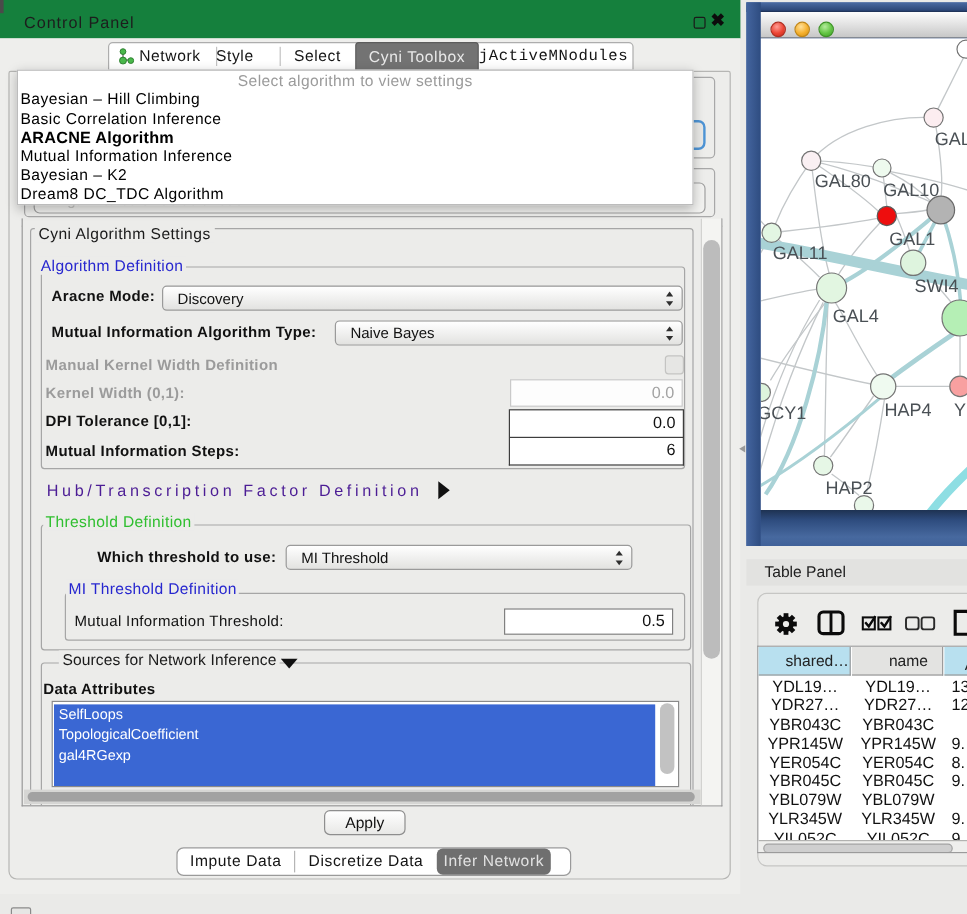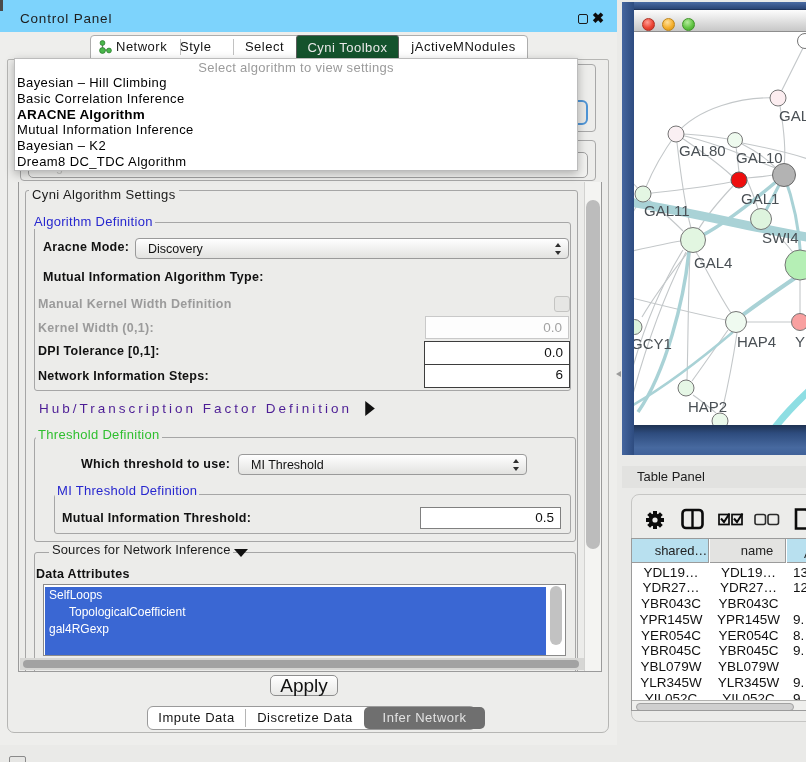--- a/index.html
+++ b/index.html
@@ -8,21 +8,21 @@
 .abs { position:absolute; }
 .combo { background:linear-gradient(#ffffff,#e2e2e0); border:1px solid #9a9a9a; border-radius:4px; font-size:12.5px; color:#111; }
 .combo span { position:absolute; left:12px; top:50%; transform:translateY(-50%); }
 .combo i { position:absolute; right:5px; top:50%; width:9px; height:14px; transform:translateY(-50%); font-style:normal; }
 .combo i::before { content:""; position:absolute; left:1px; top:1px; border-left:3.5px solid transparent; border-right:3.5px solid transparent; border-bottom:4.5px solid #2e2e2e; }
 .combo i::after { content:""; position:absolute; left:1px; bottom:1px; border-left:3.5px solid transparent; border-right:3.5px solid transparent; border-top:4.5px solid #2e2e2e; }
 </style>
 </head>
 <body>
 
-<div class="abs" id="cp-title" style="left:0;top:0;width:617px;height:32px;background:#7dd3fc;">
+<div class="abs" id="cp-title" style="left:0;top:0;width:617px;height:32px;background:#15803d;">
   <div class="abs" style="left:20px;top:6px;height:26px;line-height:26px;font-size:13.5px;letter-spacing:0.8px;color:#1d1d1d;">Control Panel</div>
   <div class="abs" style="left:578px;top:14px;width:10px;height:10px;border:1.6px solid #1a1a1a;border-radius:2px;"></div>
   <div class="abs" style="left:592px;top:10px;height:16px;line-height:16px;font-size:14.5px;font-weight:bold;color:#0c0c0c;">✖</div>
 </div>
 <div class="abs" style="left:0;top:0;width:3px;height:11px;background:#4a4a4a;"></div>
 <div class="abs" id="cp-body" style="left:0;top:32px;width:617px;height:713px;background:#eeeeec;"></div>
 
 <div class="abs" id="tabs" style="left:90px;top:35px;height:24px;font-size:13px;letter-spacing:0.5px;color:#141414;">
   <div class="abs" style="left:0;top:0;width:438px;height:24px;background:#fff;border:1px solid #adadad;border-radius:4px 4px 0 0;"></div>
   <div class="abs" style="left:90px;top:4px;width:1px;height:16px;background:#c2c2c2;"></div>
@@ -30,22 +30,22 @@
   <svg class="abs" style="left:9px;top:5px;" width="13" height="14" viewBox="0 0 13 14">
     <line x1="3.5" y1="3" x2="3.5" y2="10" stroke="#777" stroke-width="1.2"></line>
     <line x1="3.5" y1="10" x2="10" y2="10" stroke="#777" stroke-width="1.2"></line>
     <circle cx="3.5" cy="3" r="2.4" fill="#49b84b" stroke="#2c7e2e" stroke-width="0.8"></circle>
     <circle cx="3.5" cy="10.5" r="2.9" fill="#49b84b" stroke="#2c7e2e" stroke-width="0.8"></circle>
     <circle cx="10" cy="10.5" r="2.4" fill="#49b84b" stroke="#2c7e2e" stroke-width="0.8"></circle>
   </svg>
   <div class="abs" style="left:26px;top:0;height:24px;line-height:24px;">Network</div>
   <div class="abs" style="left:90px;top:0;width:53px;height:24px;text-align:left;line-height:24px;">Style</div>
   <div class="abs" style="left:143px;top:0;width:63px;height:24px;text-align:center;line-height:24px;">Select</div>
-  <div class="abs" style="left:206px;top:0;width:103px;height:24px;background:#14532d;border:1px solid #5c5c5c;border-radius:3px 3px 0 0;text-align:center;line-height:23px;color:#e9e9e9;">Cyni Toolbox</div>
-  <div class="abs" style="left:309px;top:0;width:129px;height:24px;text-align:center;line-height:24px;">jActiveMNodules</div>
+  <div class="abs" style="left:206px;top:0;width:103px;height:24px;background:#737373;border:1px solid #5c5c5c;border-radius:3px 3px 0 0;text-align:center;line-height:23px;color:#e9e9e9;">Cyni Toolbox</div>
+  <div class="abs" style="left:309px;top:0;width:129px;height:24px;text-align:left;line-height:24px;font-family:Liberation Mono, monospace;">jActiveMNodules</div>
 </div>
 
 <div class="abs" style="left:7px;top:59px;width:602px;height:674px;border:1px solid #b6b6b4;border-radius:2px 2px 7px 7px;background:#ededeb;"></div>
 
 <div class="abs" style="left:20px;top:64px;width:576px;height:68px;border:1px solid #a8a8a8;border-radius:4px;background:#ededeb;"></div>
 <div class="abs" style="left:20px;top:140px;width:576px;height:41px;border:1px solid #a8a8a8;border-radius:4px;background:#ededeb;"></div>
 <div class="abs" style="left:566px;top:100px;width:22px;height:25px;background:#e8e8e6;border:2.5px solid #4e94d5;border-radius:6px;"></div>
 
 <div class="abs" style="left:28px;top:152px;width:560px;height:26px;background:#f2f2f0;border:1px solid #a0a0a0;border-radius:5px;overflow:hidden;">
   <div class="abs" style="left:27px;top:7px;font-size:12.5px;color:#c8c8c6;">galFiltered.sif default node</div>
@@ -60,63 +60,67 @@
   <div class="abs" style="left:15px;top:40px;width:537px;height:169px;border:1px solid #a6a6a6;border-radius:3px;"></div>
   <div class="abs" style="left:13px;top:32px;height:15px;background:#ececea;padding:0 2px;font-size:13px;letter-spacing:0.3px;color:#2727cf;">Algorithm Definition</div>
 
   <div class="abs" style="left:24px;top:58px;width:120px;height:14px;font-size:12.5px;font-weight:bold;letter-spacing:0.3px;color:#111;">Aracne Mode:</div>
   <div class="combo" style="position:absolute;left:116px;top:56px;width:434px;height:21px;">
       <span>Discovery</span>
       <i></i>
     </div>
 
   <div class="abs" style="left:24px;top:88px;width:240px;height:14px;font-size:12.5px;font-weight:bold;letter-spacing:0.3px;color:#111;">Mutual Information Algorithm Type:</div>
+  <div class="combo" style="position:absolute;left:260px;top:85px;width:290px;height:21px;">
+      <span>Naive Bayes</span>
+      <i></i>
+    </div>
 
   <div class="abs" style="left:19px;top:115px;width:260px;height:14px;font-size:12.5px;font-weight:bold;letter-spacing:0.3px;color:#9b9b9b;">Manual Kernel Width Definition</div>
   <div class="abs" style="left:535px;top:114px;width:16px;height:16px;background:#e6e6e4;border:1px solid #c4c4c2;border-radius:3px;"></div>
 
   <div class="abs" style="left:19px;top:139px;width:200px;height:14px;font-size:12.5px;font-weight:bold;letter-spacing:0.3px;color:#9b9b9b;">Kernel Width (0,1):</div>
   <div class="abs" style="left:406px;top:134px;width:144px;height:23px;background:#fdfdfd;border:1px solid #c9c9c9;font-size:13.5px;color:#a3a3a3;text-align:right;line-height:21px;padding-right:6px;">0.0</div>
 
   <div class="abs" style="left:19px;top:162px;width:200px;height:14px;font-size:12.5px;font-weight:bold;letter-spacing:0.3px;color:#111;">DPI Tolerance [0,1]:</div>
   <div class="abs" style="left:405px;top:159px;width:146px;height:24px;background:#fff;border:1.5px solid #3d3d3d;font-size:13.5px;color:#111;text-align:right;line-height:21px;padding-right:6px;">0.0</div>
 
-  <div class="abs" style="left:19px;top:187px;width:200px;height:14px;font-size:12.5px;font-weight:bold;letter-spacing:0.3px;color:#111;">Network Information Steps:</div>
+  <div class="abs" style="left:19px;top:187px;width:200px;height:14px;font-size:12.5px;font-weight:bold;letter-spacing:0.3px;color:#111;">Mutual Information Steps:</div>
   <div class="abs" style="left:405px;top:183px;width:146px;height:23px;background:#fff;border:1.5px solid #3d3d3d;border-top:none;font-size:13.5px;color:#111;text-align:right;line-height:20px;padding-right:6px;">6</div>
 
   <div class="abs" style="left:20px;top:219px;width:340px;height:16px;font-size:13.5px;color:#4c1d95;letter-spacing:3.0px;">Hub/Transcription Factor Definition</div>
   <svg class="abs" style="left:344px;top:218px;" width="13" height="17" viewBox="0 0 12 16">
       <path d="M2,1 L11,8 L2,15 Z" fill="#111"></path>
     </svg>
 
   <div class="abs" style="left:15px;top:255px;width:542px;height:105px;border:1px solid #a6a6a6;border-radius:3px;"></div>
   <div class="abs" style="left:17px;top:245px;background:#ececea;padding:0 2px;font-size:13px;letter-spacing:0.3px;color:#2fbf2f;">Threshold Definition</div>
 
   <div class="abs" style="left:62px;top:275px;width:170px;height:14px;font-size:12.5px;font-weight:bold;letter-spacing:0.3px;color:#111;">Which threshold to use:</div>
   <div class="combo" style="position:absolute;left:219px;top:272px;width:289px;height:21px;">
       <span>MI Threshold</span>
       <i></i>
     </div>
 
   <div class="abs" style="left:35px;top:312px;width:517px;height:40px;border:1px solid #a6a6a6;border-radius:3px;"></div>
   <div class="abs" style="left:36px;top:301px;height:15px;background:#ececea;padding:0 2px;font-size:13px;letter-spacing:0.3px;color:#2727cf;">MI Threshold Definition</div>
-  <div class="abs" style="left:43px;top:329px;width:250px;height:14px;font-size:12.5px;font-weight:bold;letter-spacing:0.3px;color:#111;">Mutual Information Threshold:</div>
+  <div class="abs" style="left:43px;top:329px;width:250px;height:14px;font-size:12.5px;font-weight:normal;letter-spacing:0.3px;color:#111;">Mutual Information Threshold:</div>
   <div class="abs" style="left:401px;top:325px;width:141px;height:22px;background:#fff;border:1px solid #808080;font-size:13.5px;color:#111;text-align:right;line-height:20px;padding-right:6px;">0.5</div>
 
   <div class="abs" style="left:15px;top:370px;width:542px;height:200px;border:1px solid #a6a6a6;border-radius:3px;"></div>
   <div class="abs" style="left:30px;top:360px;background:#ececea;padding:0 3px;font-size:13px;letter-spacing:0.1px;color:#1a1a1a;">Sources for Network Inference</div>
   <svg class="abs" style="left:214px;top:366px;" width="16" height="10" viewBox="0 0 16 10">
       <path d="M1,1 L15,1 L8,9 Z" fill="#111"></path>
     </svg>
   <div class="abs" style="left:17px;top:385px;width:150px;height:14px;font-size:12.5px;font-weight:bold;letter-spacing:0.3px;color:#111;">Data Attributes</div>
 
   <div class="abs" style="left:24px;top:402px;width:523px;height:72px;background:#fff;border:1px solid #8a8a8a;overflow:hidden;">
     <div class="abs" style="left:1px;top:2px;width:501px;height:69px;background:#3a67d3;color:#fff;font-size:12px;">
       <div style="height:16.9px;line-height:16.9px;padding-left:4px;">SelfLoops</div>
-      <div style="height:16.9px;line-height:16.9px;padding-left:4px;margin-left:20px;">TopologicalCoefficient</div>
+      <div style="height:16.9px;line-height:16.9px;padding-left:4px;">TopologicalCoefficient</div>
       <div style="height:16.9px;line-height:16.9px;padding-left:4px;">gal4RGexp</div>
     </div>
     <div class="abs" style="left:506px;top:1px;width:12px;height:59px;background:#c2c2c2;border-radius:6px;"></div>
   </div>
 
   <div class="abs" style="left:1px;top:476px;width:564px;height:12px;background:#d6d6d4;">
     <div class="abs" style="left:3px;top:1.5px;width:556px;height:8px;background:#a2a2a2;border-radius:4px;"></div>
   </div>
 
   <div class="abs" style="left:565px;top:0;width:19px;height:490px;background:#f4f4f2;border-left:1px solid #d2d2d0;"></div>
@@ -128,27 +132,27 @@
   <div style="font-size:13px;letter-spacing:0.4px;color:#000;padding-left:2px;line-height:15.8px;margin-top:0px;">
     <div>Bayesian – Hill Climbing</div>
     <div>Basic Correlation Inference</div>
     <div style="font-weight:bold;font-size:13.5px;letter-spacing:0.2px;">ARACNE Algorithm</div>
     <div>Mutual Information Inference</div>
     <div>Bayesian – K2</div>
     <div>Dream8 DC_TDC Algorithm</div>
   </div>
 </div>
 
-<div class="abs" style="left:270px;top:675px;width:68px;height:21px;background:linear-gradient(#ffffff,#e8e8e6);border:1px solid #8e8e8e;border-radius:5px;text-align:center;line-height:20px;font-size:19px;color:#111;">Apply</div>
+<div class="abs" style="left:270px;top:675px;width:68px;height:21px;background:linear-gradient(#ffffff,#e8e8e6);border:1px solid #8e8e8e;border-radius:5px;text-align:center;line-height:20px;font-size:13px;color:#111;">Apply</div>
 
 <div class="abs" style="left:147px;top:706px;width:329px;height:24px;background:#fff;border:1px solid #9a9a9a;border-radius:6px;font-size:13px;letter-spacing:0.5px;color:#141414;">
   <div class="abs" style="left:0;top:0;width:97px;height:22px;text-align:center;line-height:22px;">Impute Data</div>
   <div class="abs" style="left:97px;top:2px;width:1px;height:18px;background:#b5b5b5;"></div>
   <div class="abs" style="left:98px;top:0;width:118px;height:22px;text-align:center;line-height:22px;">Discretize Data</div>
-  <div class="abs" style="left:216px;top:0px;width:121px;height:22px;background:#6f6f6f;border-radius:5px;text-align:center;line-height:22px;color:#e2e2e2;">Infer Network</div>
+  <div class="abs" style="left:216px;top:0px;width:95px;height:22px;background:#6f6f6f;border-radius:5px;text-align:center;line-height:22px;color:#e2e2e2;">Infer Network</div>
 </div>
 
 <div class="abs" style="left:9px;top:756px;width:17px;height:10px;background:#e6e6e4;border:1px solid #8a8a8a;border-radius:2px;"></div>
 
 <div class="abs" style="left:616px;top:371px;width:0;height:0;border-top:3px solid transparent;border-bottom:3px solid transparent;border-right:5px solid #9a9a9a;"></div>
 
 <div class="abs" style="left:622px;top:2px;width:184px;height:453px;background:#3e61a0;"></div>
 <div class="abs" style="left:622px;top:2px;width:184px;height:8px;background:linear-gradient(#4a6ba3,#26406f);"></div>
 <div class="abs" style="left:622px;top:2px;width:12px;height:453px;background:linear-gradient(90deg,#44659f,#2e4c80);"></div>
 <div class="abs" style="left:634px;top:425px;width:172px;height:30px;background:linear-gradient(#1e3252 0%,#2e4c7e 28%,#47699f 75%,#406199 100%);"></div>

